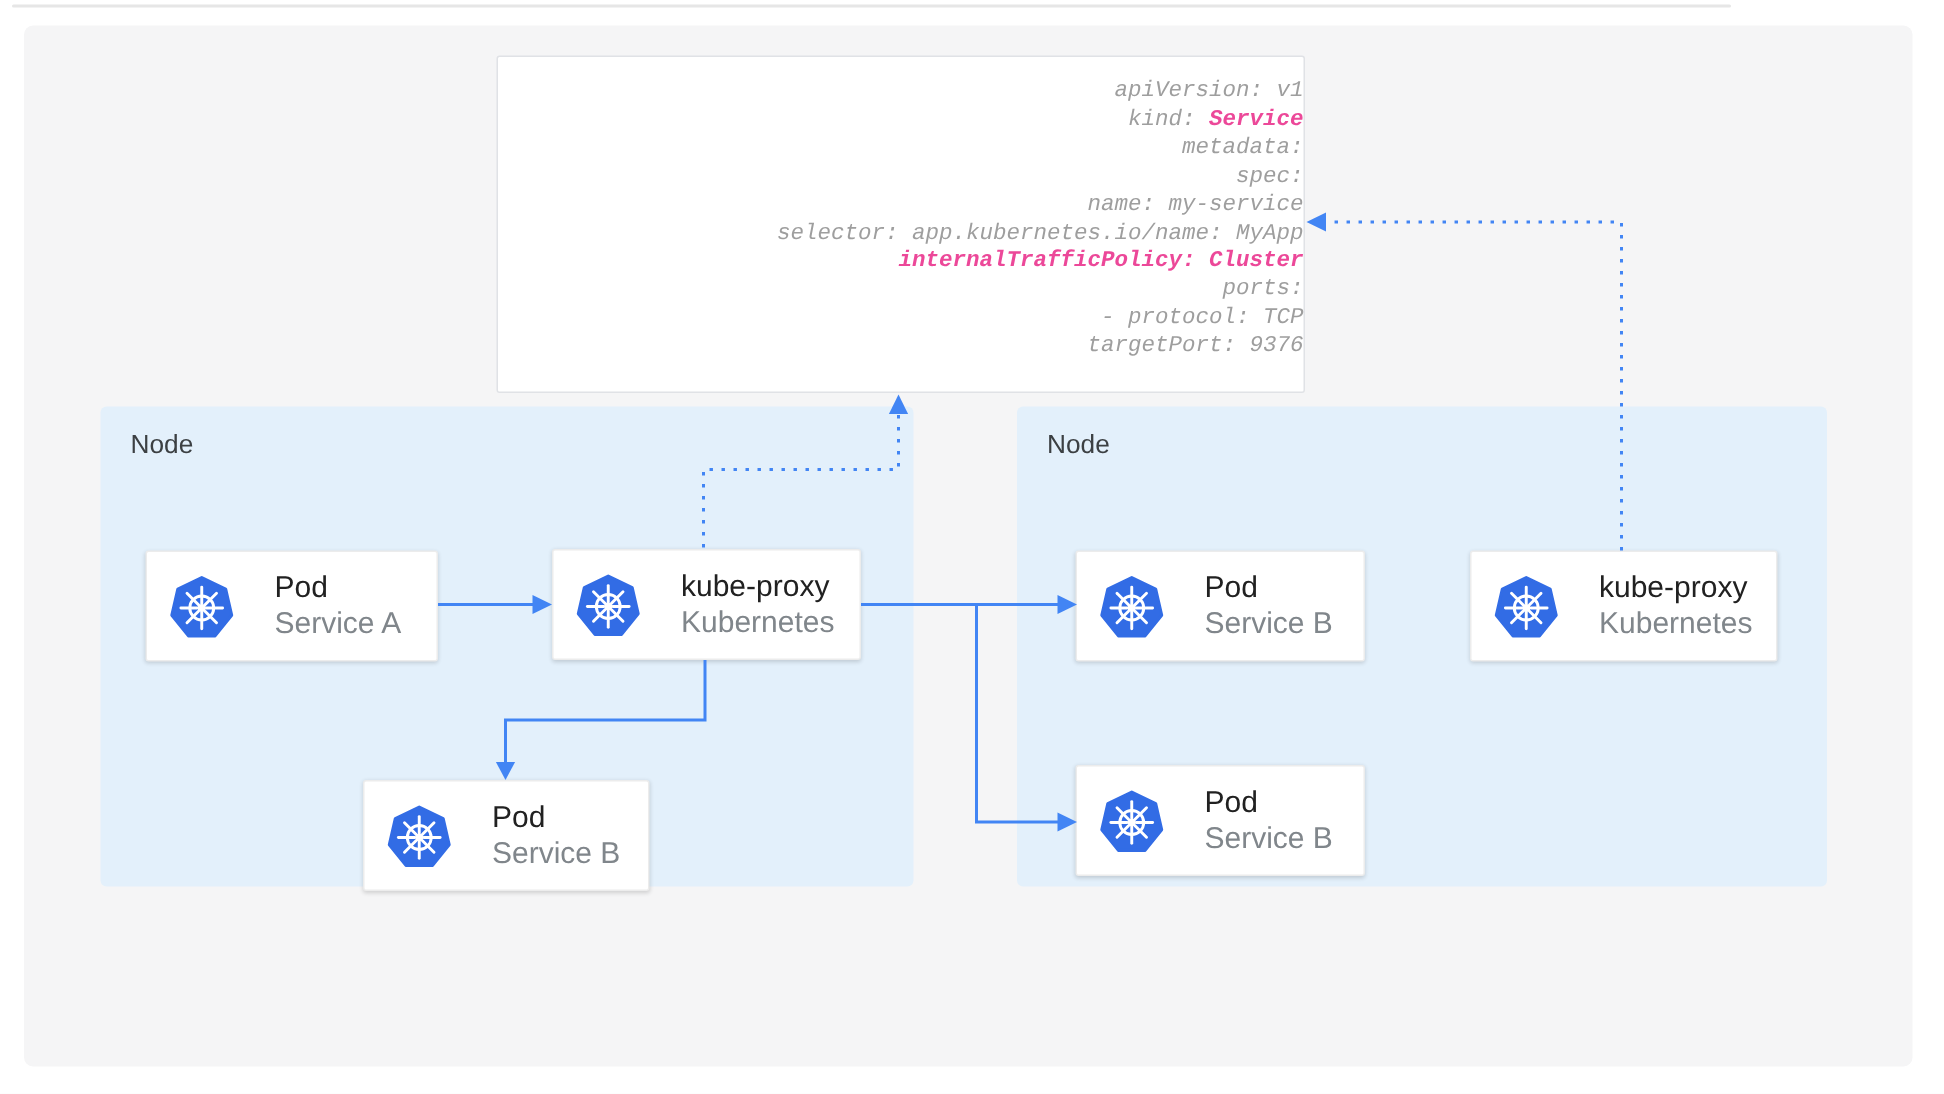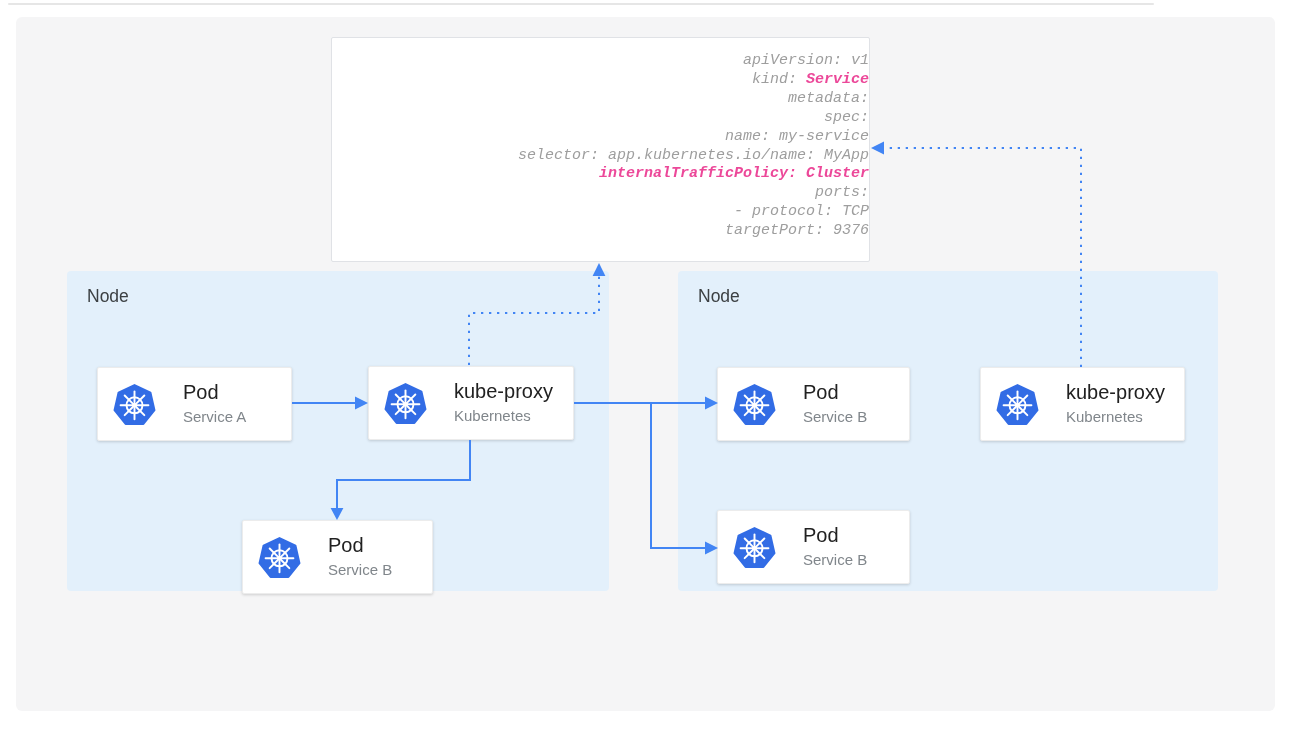--- a/index.html
+++ b/index.html
@@ -84,21 +84,21 @@
     padding-left: 14px;
   }
   .card .k8s-logo { width: 45px; height: 45px; flex: 0 0 auto; }
   .card .card-text { margin-left: 26px; }
   .card-title {
     font-size: 20px;
     line-height: 25px;
     color: #212121;
   }
   .card-subtitle {
-    font-size: 15px;
+    font-size: 20px;
     line-height: 23px;
     color: #80868b;
   }
 
   .card-pod-a            { left: 97px;  top: 367px; width: 195px; }
   .card-kube-proxy-left  { left: 368px; top: 366px; width: 206px; }
   .card-pod-b-left       { left: 242px; top: 520px; width: 191px; }
   .card-pod-b-right-top  { left: 717px; top: 367px; width: 193px; }
   .card-pod-b-right-bot  { left: 717px; top: 510px; width: 193px; }
   .card-kube-proxy-right { left: 980px; top: 367px; width: 205px; }

